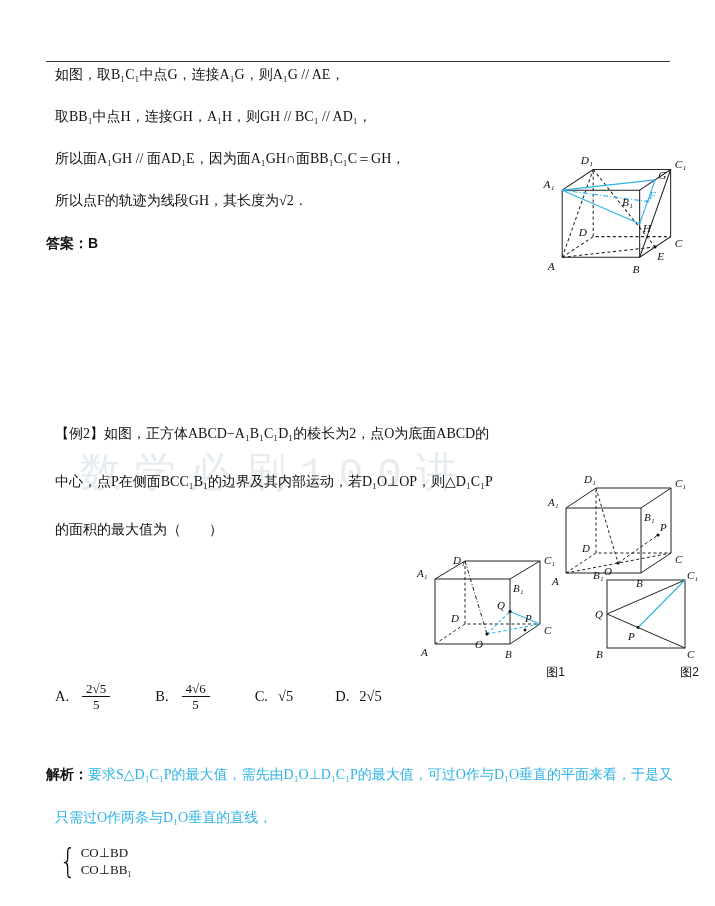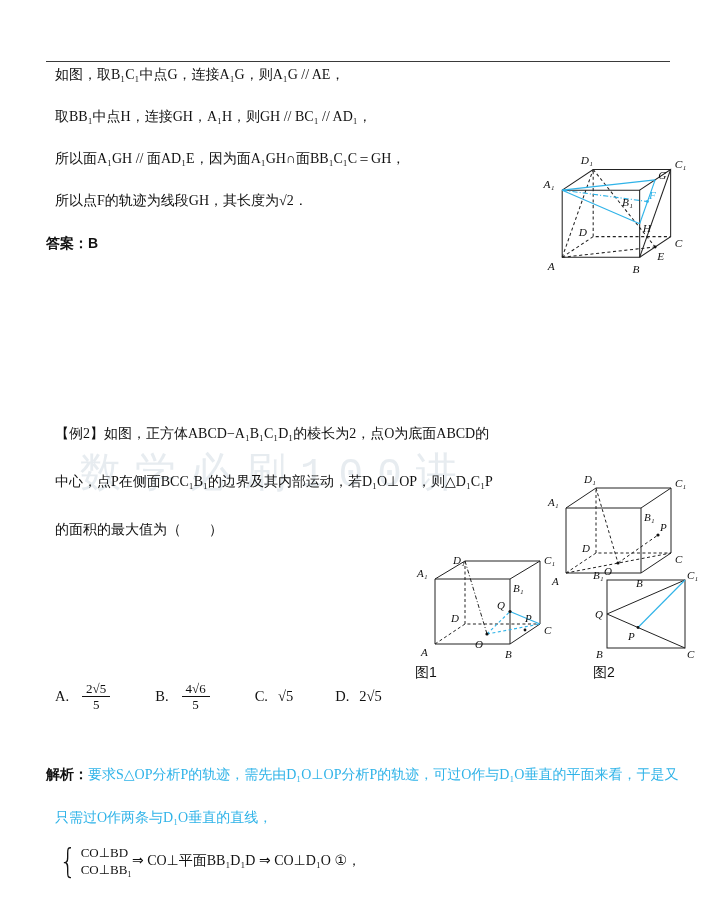--- a/index.html
+++ b/index.html
@@ -21,21 +21,21 @@
   .casecol{display:inline-flex;flex-direction:column;font-size:13px;line-height:17px;justify-content:flex-end;}
   
   .opts{position:absolute;left:55px;display:flex;align-items:center;font-size:14.5px;}
   .opt{display:flex;align-items:center;margin-right:42px;}
   .opt .olabel{margin-right:10px;}
   
   .fig{position:absolute;}
   .fig svg{display:block;}
   .fig text{font:italic 11px "Liberation Serif","DejaVu Sans",serif;fill:#111;}
   .fig text.cy{fill:#2fb3e8;}
-  .figcap{text-align:left;font-size:14px;font-family:"Liberation Sans","DejaVu Sans",sans-serif;margin-top:2px;}
+  .figcap{text-align:right;font-size:12px;font-family:"Liberation Sans","DejaVu Sans",sans-serif;margin-top:2px;}
   .figrow{position:absolute;display:flex;align-items:flex-end;}
   
   #wm{position:absolute;left:80px;top:445px;width:600px;font-size:41px;letter-spacing:14px;
       color:rgba(170,185,200,.28);font-family:Liberation Mono, monospace;
       white-space:nowrap;z-index:0;}
   .z{position:relative;z-index:1;}
 </style>
 </head>
 <body>
 
@@ -141,33 +141,32 @@
       <span class="olabel">C.</span>
       <span>√5</span>
     </div>
     <div class="opt">
       <span class="olabel">D.</span>
       <span>2√5</span>
     </div>
   </div>
 
   <div class="ln z" style="top:346px;left:46px;">
-    <span class="blab">解析：</span><span class="cyan">要求S△OP分析P的轨迹，需先由D₁O⊥OP分析P的轨迹，可过O作与D₁O垂直的平面来看，于是又</span>
+    <span class="blab">解析：</span><span class="cyan">要求S△D₁C₁P的最大值，需先由D₁O⊥D₁C₁P的最大值，可过O作与D₁O垂直的平面来看，于是又</span>
   </div>
   <div class="ln z cyan" style="top:371px;">只需过O作两条与D₁O垂直的直线，</div>
 
   <div class="ln z flex" style="top:388px;">
     <span class="cases">
       <span class="brace">{</span>
       <span class="casecol">
         <span>CO⊥BD</span>
         <span>CO⊥BB₁</span>
       </span>
     </span>
-    <span>⇒ CO⊥平面BB₁D₁D ⇒ CO⊥D₁O ①，</span>
   </div>
 
   <div class="figrow" style="left:415px;top:556px;">
     <div class="fig" style="position:relative;margin-right:28px;">
       <svg width="150" height="106" viewBox="0 0 150 106">
         <g stroke="#222" stroke-width="1" fill="none">
           <path d="M20,88 L95,88 L95,23 L20,23 Z"></path>
           <path d="M95,88 L125,68 L125,5 L95,23"></path>
           <path d="M20,23 L50,5 L125,5"></path>
           <path d="M20,88 L50,68 L125,68" stroke-dasharray="3,2.5"></path>

